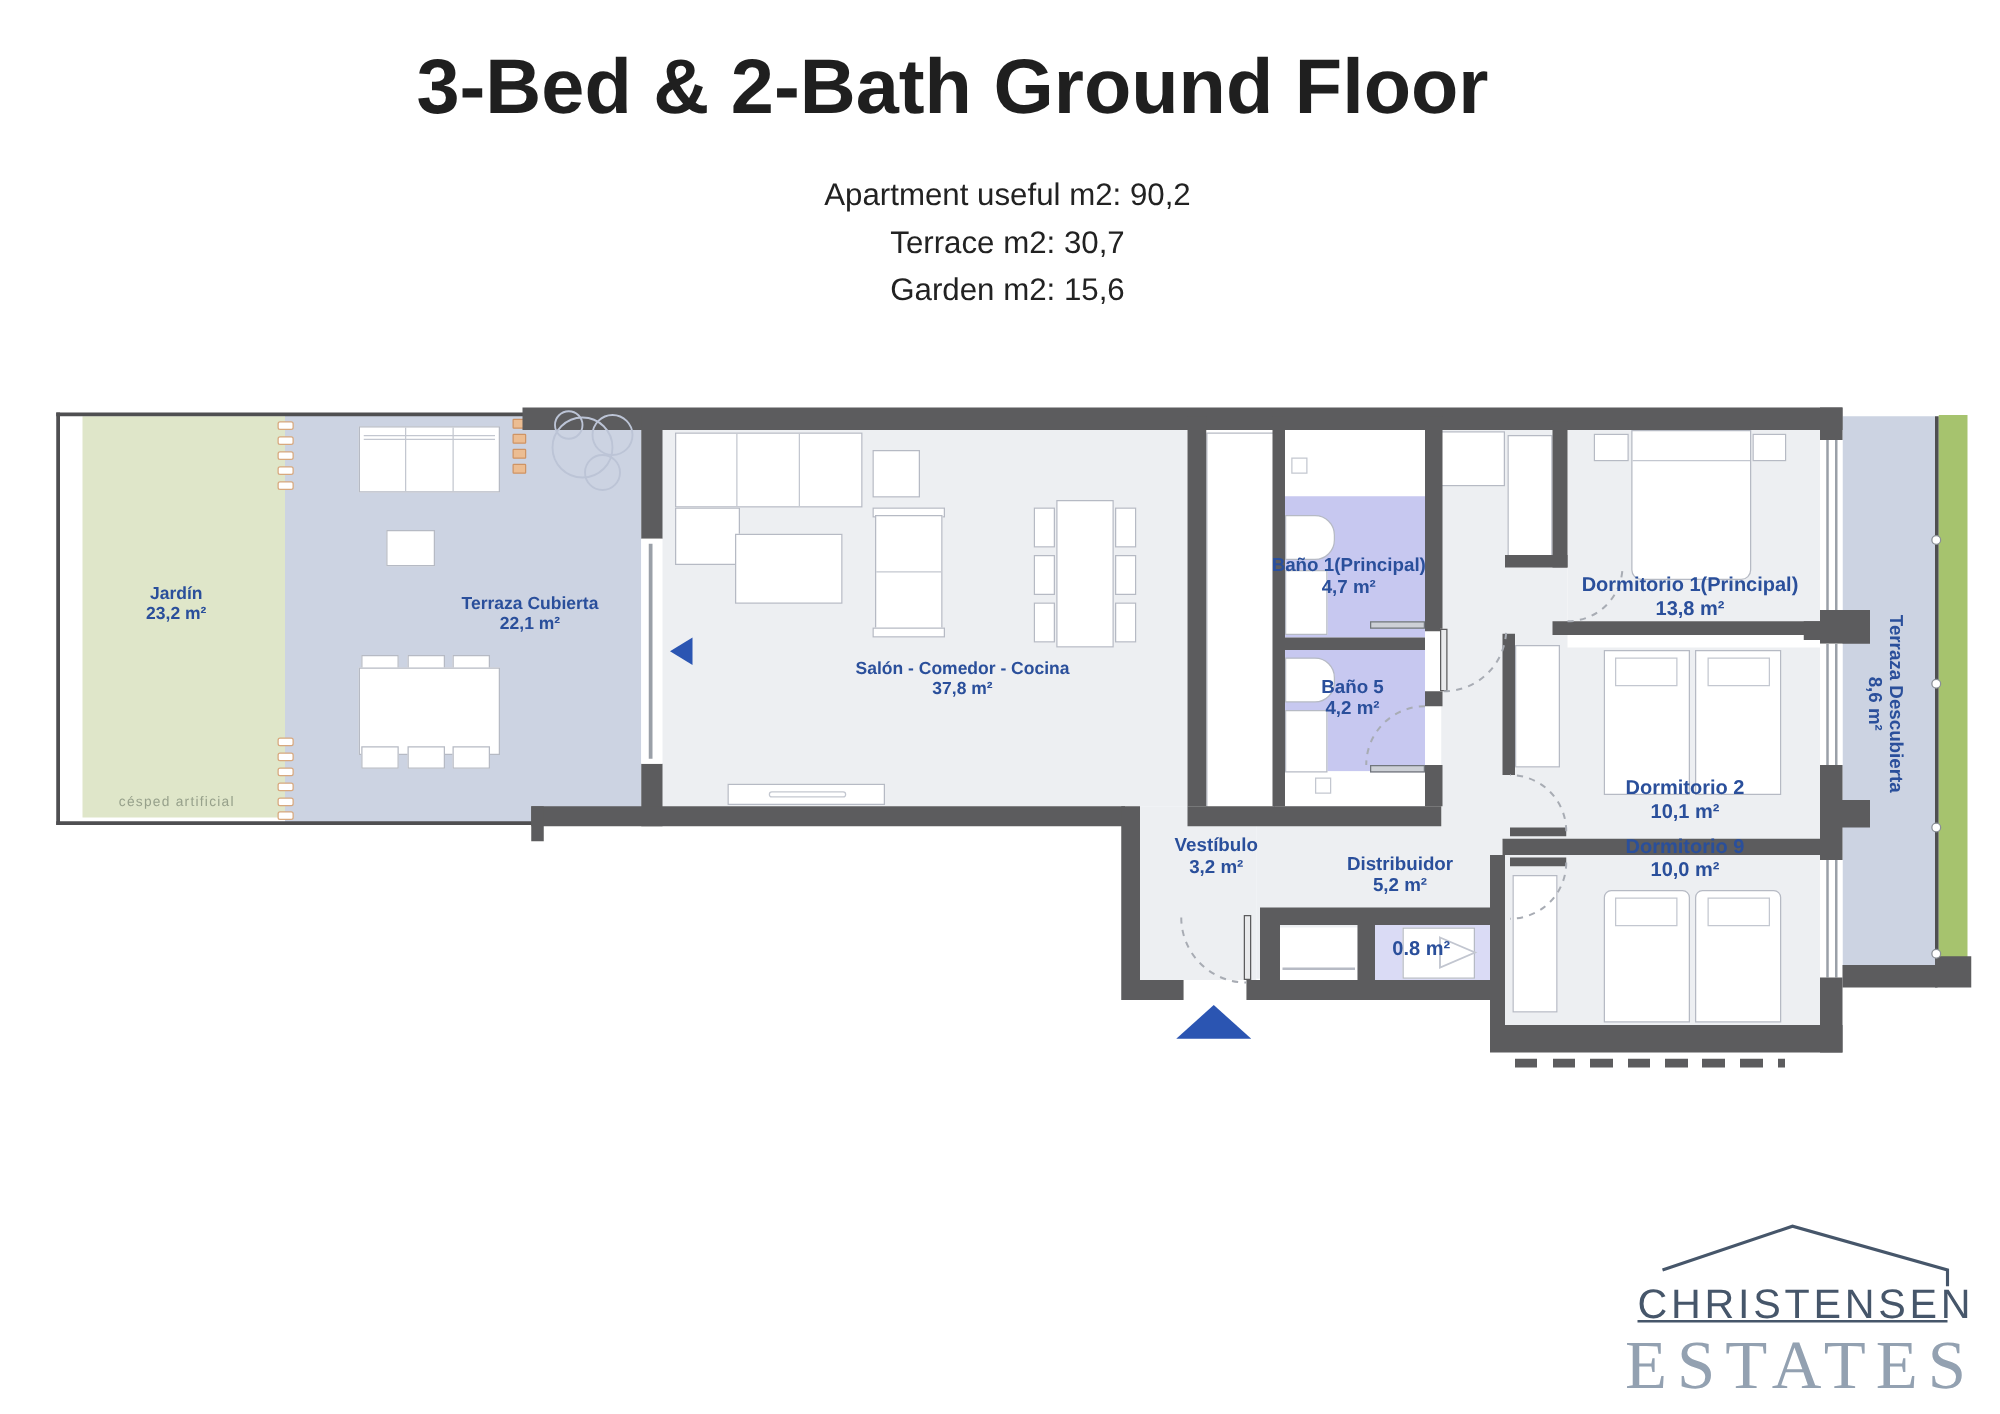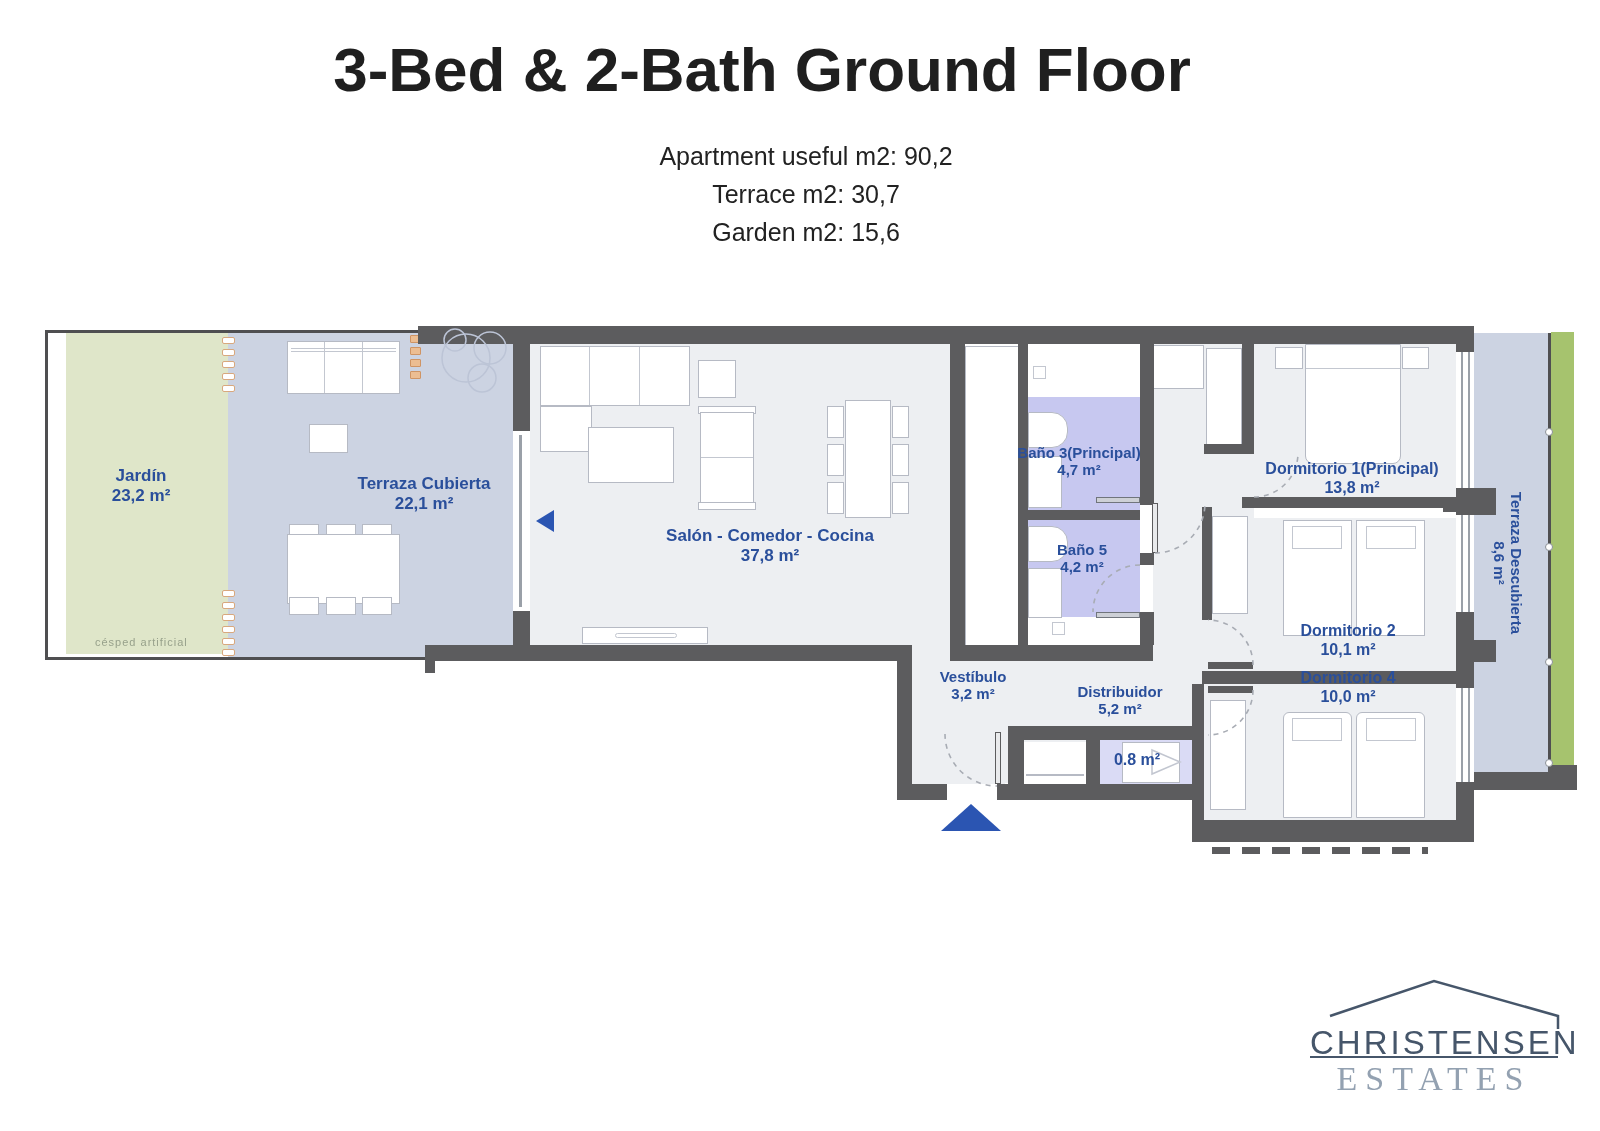--- a/index.html
+++ b/index.html
@@ -30,35 +30,35 @@
   .winline{position:absolute;background:#9aa0a8;}
   .dash{position:absolute;width:13px;height:7px;background:#fff;border:1px solid #d8a87e;
         border-radius:2px;box-sizing:border-box;}
   .odash{position:absolute;width:11px;height:8px;background:#ecbd92;border:1px solid #cf9464;
         border-radius:1px;box-sizing:border-box;}
   .dashline{position:absolute;height:7px;
         background:repeating-linear-gradient(to right,#5c5c5e 0 18px,transparent 18px 30px);}
   
   .rlabel{position:absolute;transform:translateX(-50%);text-align:center;
           color:#2a4f9b;font-weight:700;line-height:1.16;white-space:nowrap;}
-  .fs17{font-size:17px;} .fs16{font-size:16px;} .fs15{font-size:15px;}
+  .fs17{font-size:14px;} .fs16{font-size:16px;} .fs15{font-size:15px;}
   .vert{transform:translate(-50%,-50%) rotate(90deg);}
   #grass-label{position:absolute;left:95px;top:636px;font-size:11px;color:#97a18b;
           font-weight:400;letter-spacing:1px;}
   
   .tri-left{position:absolute;width:0;height:0;border-top:11px solid transparent;
             border-bottom:11px solid transparent;border-right:18px solid #2b55b2;}
   .tri-up{position:absolute;width:0;height:0;border-left:30px solid transparent;
           border-right:30px solid transparent;border-bottom:27px solid #2b55b2;}
   
   #logo-name{position:absolute;left:1310px;top:1024px;width:248px;text-align:center;
      font-size:33px;letter-spacing:3px;color:#46566a;font-weight:400;}
   #logo-rule{position:absolute;left:1310px;top:1056px;width:248px;height:2px;background:#46566a;}
   #logo-estates{position:absolute;left:1300px;top:1060px;width:268px;text-align:center;
-     font-family:"Liberation Serif","DejaVu Serif",serif;font-size:34px;letter-spacing:8px;
+     font-family:"Liberation Serif","DejaVu Serif",serif;font-size:55px;letter-spacing:8px;
      color:#93a1b1;font-weight:400;}
   svg{position:absolute;left:0;top:0;}
 </style>
 </head>
 <body>
 
 <div class="abs" id="title">3-Bed &amp; 2-Bath Ground Floor</div>
 <div class="abs sub" style="top:142px;">Apartment useful m2: 90,2</div>
 <div class="abs sub" style="top:180px;">Terrace m2: 30,7</div>
 <div class="abs sub" style="top:218px;">Garden m2: 15,6</div>
@@ -278,37 +278,37 @@
   <div id="grass-label">césped artificial</div>
   <div class="rlabel fs17" style="left:424px;top:474px;">
     <div>Terraza Cubierta</div>
       <div>22,1 m²</div>
   </div>
   <div class="rlabel fs17" style="left:770px;top:526px;">
     <div>Salón - Comedor - Cocina</div>
       <div>37,8 m²</div>
   </div>
   <div class="rlabel fs15" style="left:1079px;top:444px;">
-    <div>Baño 3(Principal)</div>
+    <div>Baño 1(Principal)</div>
       <div>4,7 m²</div>
   </div>
   <div class="rlabel fs15" style="left:1082px;top:541px;">
     <div>Baño 5</div>
       <div>4,2 m²</div>
   </div>
   <div class="rlabel fs16" style="left:1352px;top:460px;">
     <div>Dormitorio 1(Principal)</div>
       <div>13,8 m²</div>
   </div>
   <div class="rlabel fs16" style="left:1348px;top:622px;">
     <div>Dormitorio 2</div>
       <div>10,1 m²</div>
   </div>
   <div class="rlabel fs16" style="left:1348px;top:669px;">
-    <div>Dormitorio 4</div>
+    <div>Dormitorio 9</div>
       <div>10,0 m²</div>
   </div>
   <div class="rlabel fs15" style="left:973px;top:668px;">
     <div>Vestíbulo</div>
       <div>3,2 m²</div>
   </div>
   <div class="rlabel fs15" style="left:1120px;top:683px;">
     <div>Distribuidor</div>
       <div>5,2 m²</div>
   </div>

